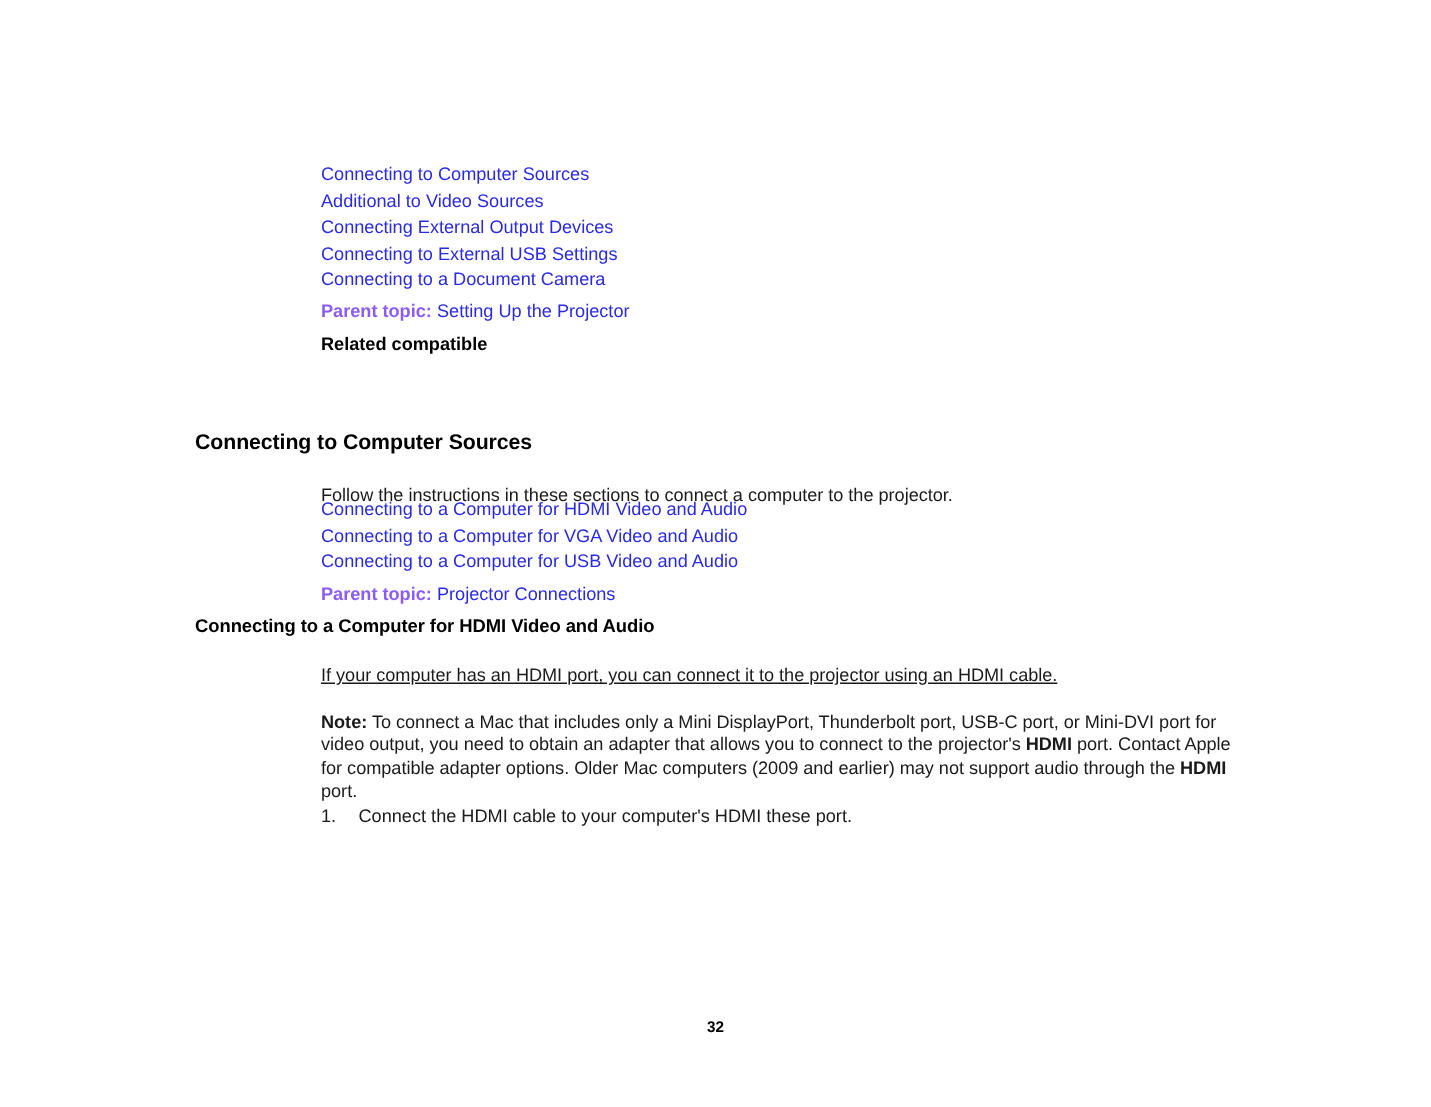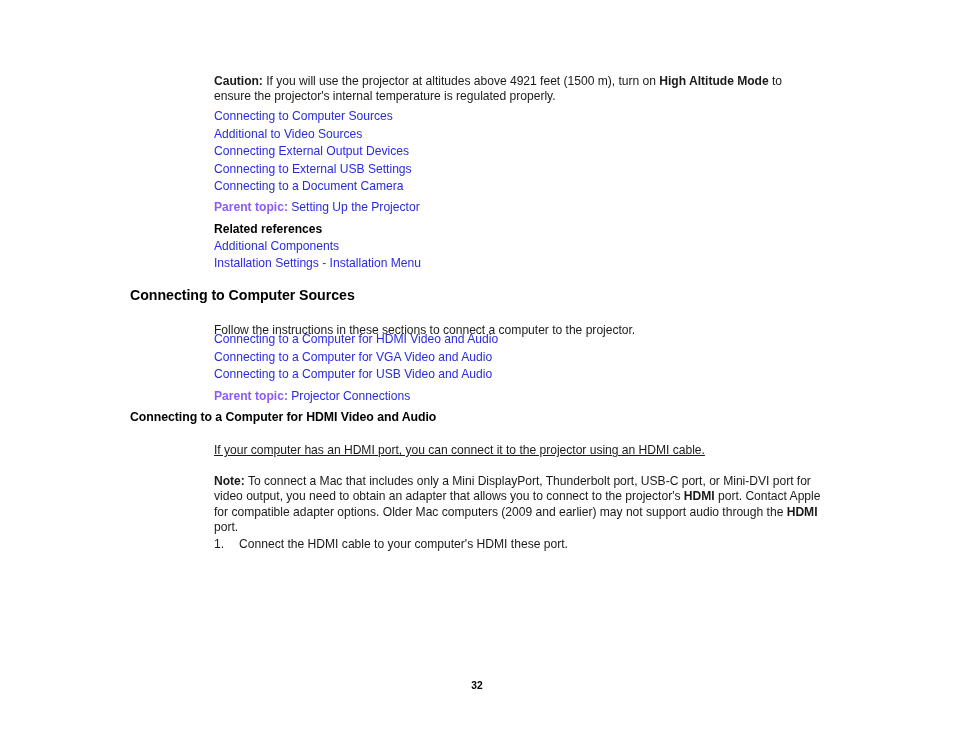--- a/index.html
+++ b/index.html
@@ -180,39 +180,34 @@
     font-size: 10.2px;
     font-weight: bold;
     color: #000;
   }
 </style>
 </head>
 <body>
 
 <div class="page">
 
-  <p class="caution-block body-text"><b>Caution:</b><span> If you will use the projector at altitudes above 4921 feet (1500 m), turn on </span><b>High Altitude Mode</b><span> to ensure the projector's internal temperature is regulated properly.</span></p>
 
   <ul class="link-list links-1">
     <li><a class="doclink">Connecting to Computer Sources</a></li>
     <li><a class="doclink">Additional to Video Sources</a></li>
     <li><a class="doclink">Connecting External Output Devices</a></li>
     <li><a class="doclink">Connecting to External USB Settings</a></li>
     <li><a class="doclink">Connecting to a Document Camera</a></li>
   </ul>
 
   <div class="meta-1">
     <div class="parent-topic"><span class="lbl">Parent topic:</span>
       <a class="doclink">Setting Up the Projector</a>
     </div>
-    <div class="rel-head">Related references</div>
-    <ul class="rel-list">
-      <li><a class="doclink">Additional Components</a></li>
-      <li><a class="doclink">Installation Settings - Installation Menu</a></li>
-    </ul>
+    <div class="rel-head">Related compatible</div>
   </div>
 
   <h1 class="sec-head">Connecting to Computer Sources</h1>
 
   <p class="intro-para body-text">Follow the instructions in these sections to connect a computer to the projector.</p>
 
   <ul class="link-list links-2">
     <li><a class="doclink">Connecting to a Computer for HDMI Video and Audio</a></li>
     <li><a class="doclink">Connecting to a Computer for VGA Video and Audio</a></li>
     <li><a class="doclink">Connecting to a Computer for USB Video and Audio</a></li>

